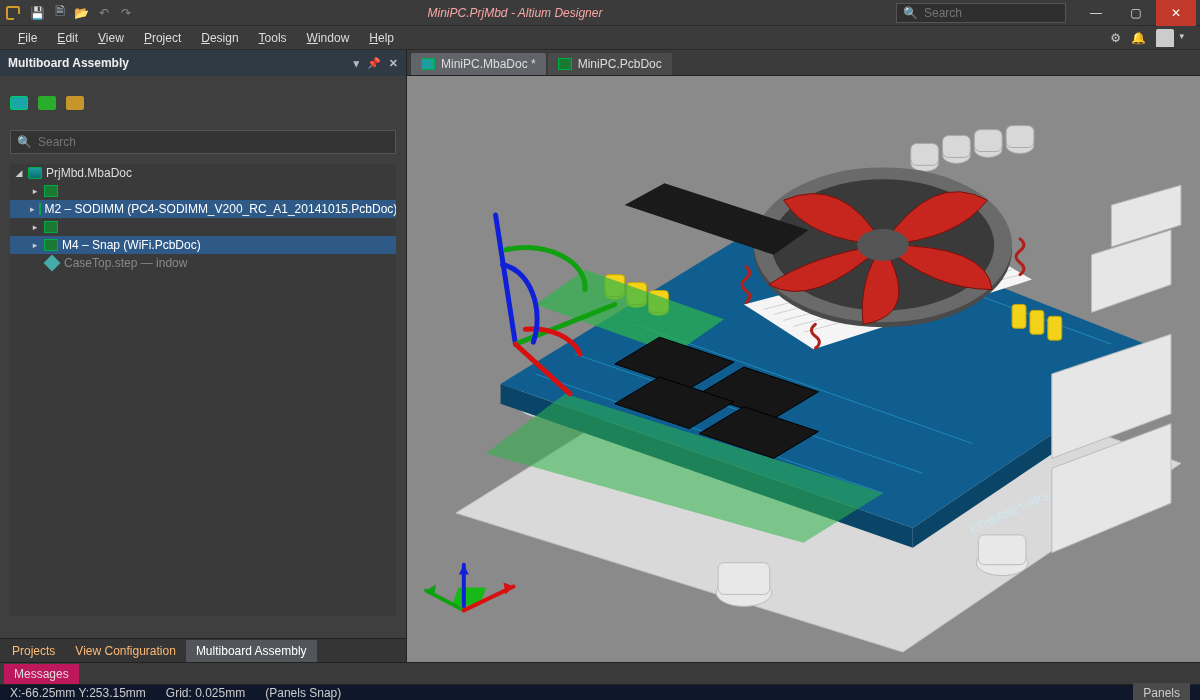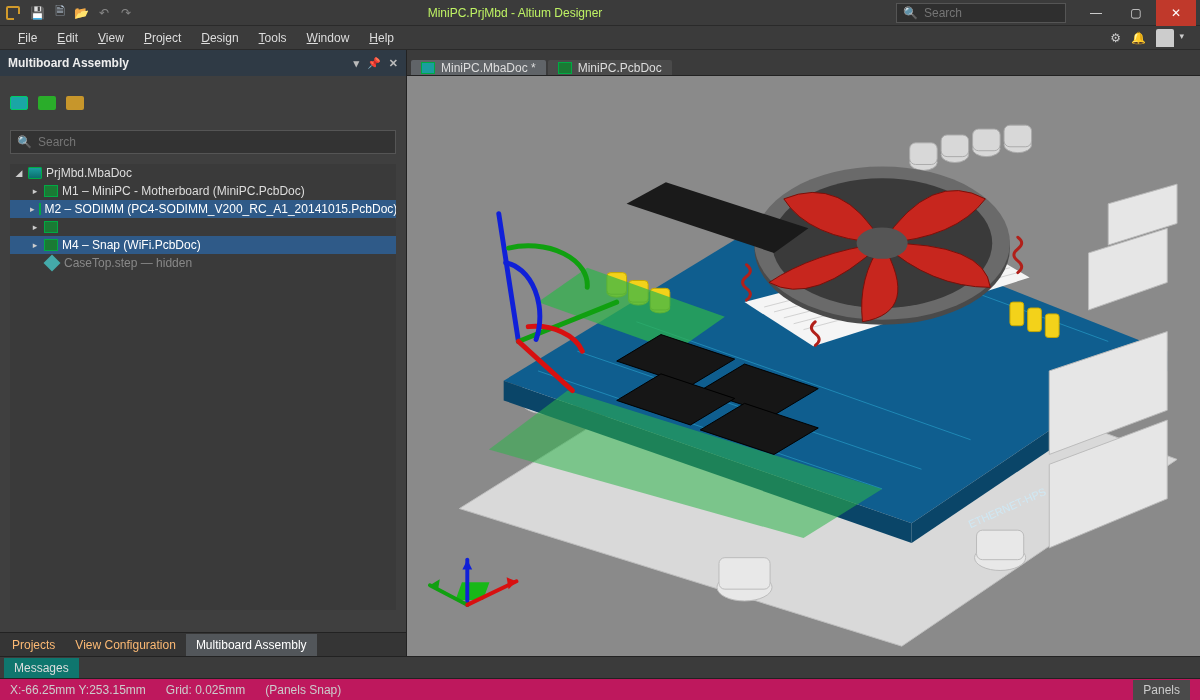--- a/index.html
+++ b/index.html
@@ -4,21 +4,21 @@
 <style>
   * { box-sizing: border-box; margin: 0; padding: 0; font-family: "Segoe UI", Tahoma, sans-serif; }
   body { width: 1200px; height: 700px; background: #3b3b3b; color: #ddd; font-size: 12px; overflow: hidden; display: flex; flex-direction: column; }
 
   
   .titlebar { height: 26px; background: #3b3b3b; display: flex; align-items: center; padding: 0 4px; border-bottom: 1px solid #2a2a2a; }
   .titlebar .logo { width: 14px; height: 14px; border: 2px solid #d19a2b; border-radius: 2px; margin: 0 6px 0 2px; position: relative; }
   .titlebar .logo::after { content:""; position:absolute; right:-2px; bottom:-2px; width:6px; height:6px; background:#3b3b3b; }
   .qa-icons { display:flex; gap:6px; margin-left:4px; }
   .qa-icons span { width:16px; height:16px; display:inline-flex; align-items:center; justify-content:center; color:#bcd; }
-  .titlebar .title { flex: 0 0 auto; margin: 0 auto; color: #bef264; }
+  .titlebar .title { flex: 0 0 auto; margin: 0 auto; color: #fca5a5; font-style: italic; }
   .spacer { flex:1; }
   .search-box { width: 170px; height: 20px; background: #2f2f2f; border: 1px solid #555; display:flex; align-items:center; padding:0 6px; gap:6px; color:#aaa; }
   .search-box input { background:transparent; border:none; outline:none; color:#ddd; width:100%; font-size:12px; }
   .win-controls { display:flex; margin-left:10px; }
   .win-controls div { width: 40px; height:26px; display:flex; align-items:center; justify-content:center; color:#ddd; }
   .win-controls .close { background:#c0392b; color:#fff; }
 
   
   .menubar { height: 24px; background:#3b3b3b; display:flex; align-items:center; padding:0 8px; border-bottom:1px solid #2a2a2a; }
   .menubar .menu-item { padding: 3px 10px; color:#ddd; }
@@ -53,32 +53,32 @@
   .step-icon { width:12px; height:12px; background:#4aa; transform:rotate(45deg); display:inline-block; margin:0 2px;}
   .muted { color:#888; }
 
   .panel-tabs { height:24px; background:#353535; display:flex; align-items:center; gap:0; padding:0 2px; border-top:1px solid #222;}
   .panel-tabs .ptab { padding:4px 10px; color:#fdba74; }
   .panel-tabs .ptab.active { background:#52565a; color:#fff; }
 
   
   .editor { flex:1; display:flex; flex-direction:column; min-width:0;}
   .doc-tabs { height:26px; background:#3b3b3b; display:flex; align-items:flex-end; padding:0 4px; gap:2px; border-bottom:1px solid #222;}
-  .doc-tab { height:15px; background:#4a4a4a; display:flex; align-items:center; padding:0 10px; gap:6px; color:#ddd; border-radius:2px 2px 0 0;}
+  .doc-tab { height:22px; background:#4a4a4a; display:flex; align-items:center; padding:0 10px; gap:6px; color:#ddd; border-radius:2px 2px 0 0;}
   .doc-tab.active { background:#606468;}
   .dt-icon { width:14px; height:12px; background:#1a9e9e; border:1px solid #0a4; display:inline-block;}
   .dt-icon.pcb { background:#1a7a34; }
 
   .viewport { flex:1; background:#8a8a8a; position:relative; overflow:hidden; }
   .viewport svg { width:100%; height:100%; display:block; }
 
   
   .statusrow { height:22px; background:#3b3b3b; border-top:1px solid #222; display:flex; align-items:center; }
-  .msg-btn { padding:3px 10px; background:#0f766e; margin:8px 4px; }
-  .statusbar { height:22px; background:#be185d; display:flex; align-items:center; padding:0 10px; gap:20px; color:#ccc; border-top:1px solid #222;}
+  .msg-btn { padding:3px 10px; background:#be185d; margin:8px 4px; }
+  .statusbar { height:16px; background:#0f172a; display:flex; align-items:center; padding:0 10px; gap:20px; color:#ccc; border-top:1px solid #222;}
   .panels-btn { margin-left:auto; background:#4a4a4a; padding:3px 10px; }
 
   .mag { font-size:12px; }
 </style>
 </head>
 <body>
 
 <div class="titlebar">
   <span class="logo"></span>
   <div class="qa-icons">
@@ -143,40 +143,39 @@
       <div class="tree">
         <div class="tree-row">
           <span class="caret">◢</span>
           <span class="doc-icon"></span>
           <span>PrjMbd.MbaDoc</span>
         </div>
         <div id="tree-items">
             <div class="tree-row" style="padding-left: 20px;">
               <span class="caret">▸</span>
               <span class="pcb-icon"></span>
-              <span>M1 – MiniPC - Motherboard (MiniPC.PcbDoc)</span>
             </div>
             <div class="tree-row sel" style="padding-left: 20px;">
               <span class="caret">▸</span>
               <span class="pcb-icon"></span>
               <span>M2 – SODIMM (PC4-SODIMM_V200_RC_A1_20141015.PcbDoc)</span>
             </div>
             <div class="tree-row" style="padding-left: 20px;">
               <span class="caret">▸</span>
               <span class="pcb-icon"></span>
             </div>
             <div class="tree-row sel" style="padding-left: 20px;">
               <span class="caret">▸</span>
               <span class="pcb-icon"></span>
               <span>M4 – Snap (WiFi.PcbDoc)</span>
             </div>
             <div class="tree-row muted" style="padding-left: 20px;">
               <span class="caret"></span>
               <span class="step-icon"></span>
-              <span>CaseTop.step — hidden</span>
+              <span>CaseTop.step — indow</span>
             </div>
           </div>
       </div>
     </div>
     <div class="panel-tabs" id="panel-tabs">
         <div class="ptab">Projects</div>
         <div class="ptab">View Configuration</div>
         <div class="ptab active">Multiboard Assembly</div>
       </div>
   </div>

